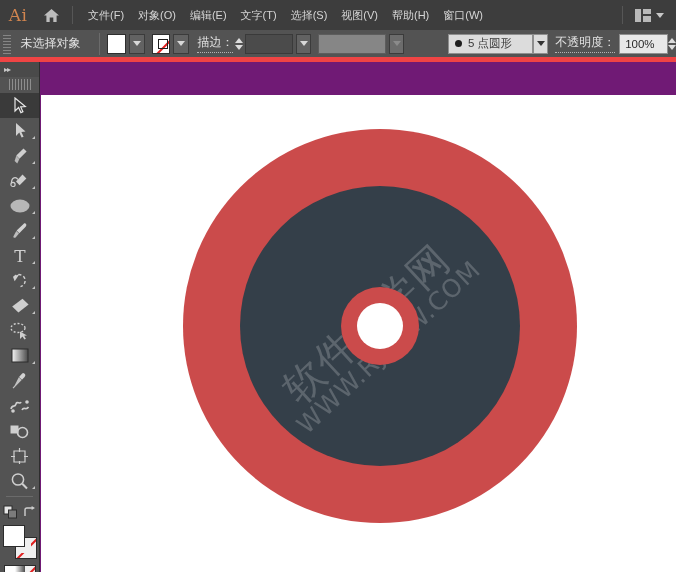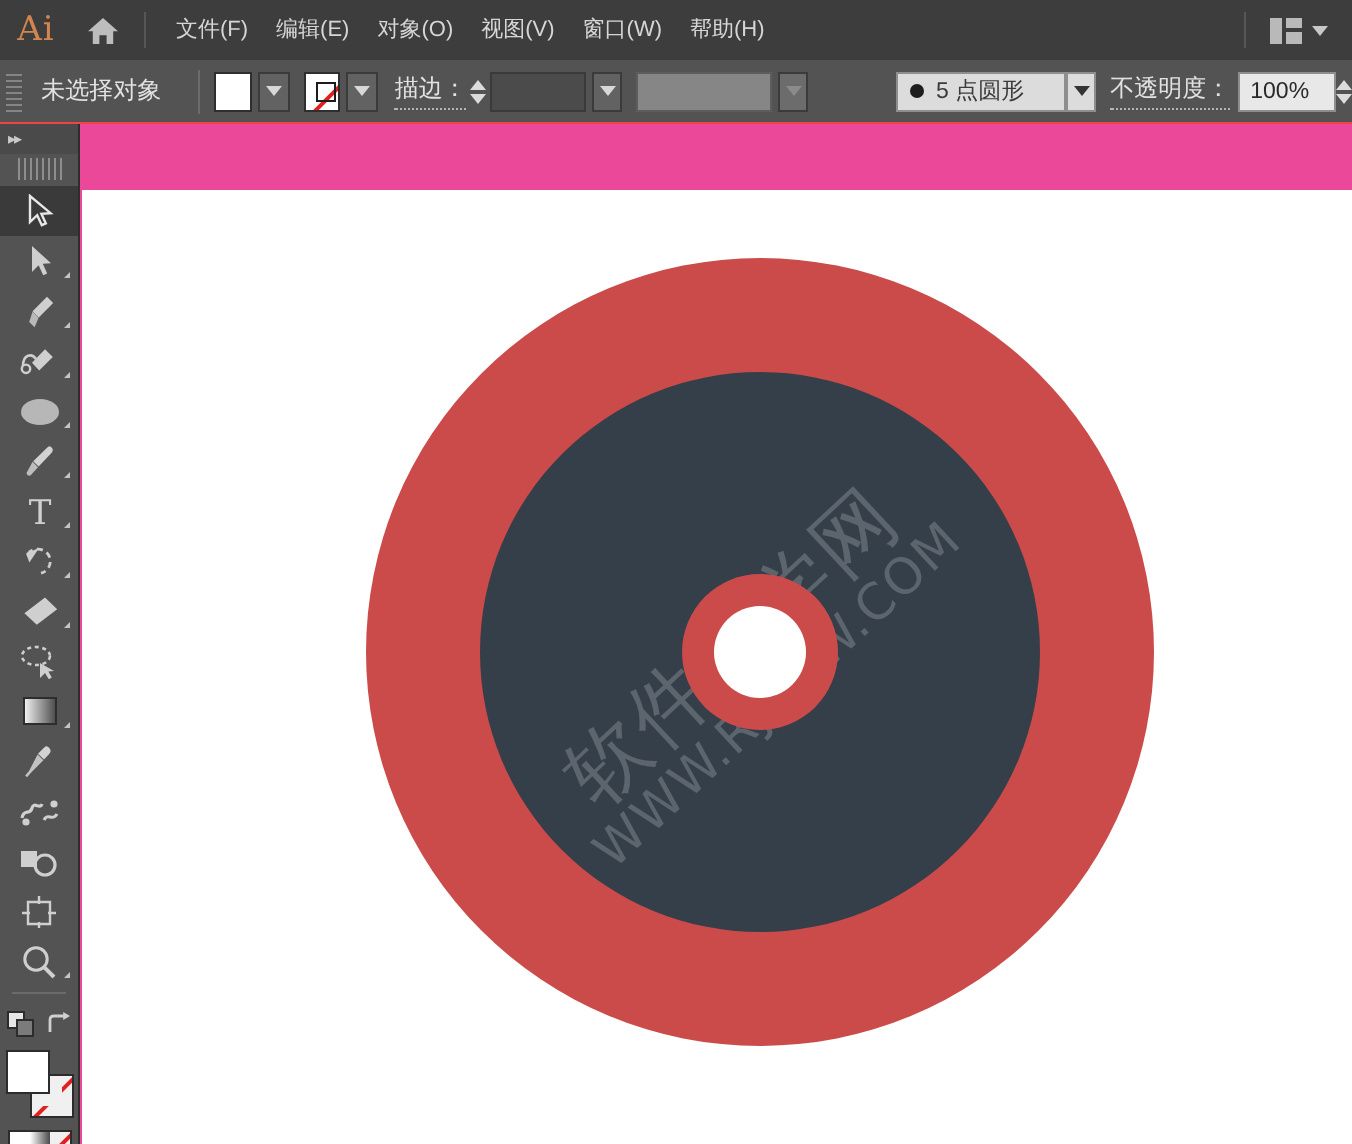--- a/index.html
+++ b/index.html
@@ -11,21 +11,21 @@
     width: 676px;
     height: 572px;
     overflow: hidden;
     font-family: "Liberation Sans", "DejaVu Sans", sans-serif;
     -webkit-font-smoothing: antialiased;
   }
   #app {
     position: relative;
     width: 676px;
     height: 572px;
-    background: #ec4899;
+    background: #701a75;
   }
 
   
   #menubar {
     position: absolute;
     left: 0; top: 0;
     width: 676px; height: 30px;
     background: #3d3d3d;
     display: flex;
     align-items: center;
@@ -87,21 +87,21 @@
     border-right: 4px solid transparent;
     border-top: 5px solid #c8c8c8;
   }
 
   
   #controlbar {
     position: absolute;
     left: 0; top: 30px;
     width: 676px; height: 32px;
     background: #535353;
-    border-bottom: 1px solid #ef4444;
+    border-bottom: 5px solid #ef4444;
     display: flex;
     align-items: center;
     box-sizing: border-box;
   }
   .grip {
     width: 9px; height: 22px;
     margin: 0 4px 0 3px;
     background-image: repeating-linear-gradient(to bottom, #8e8e8e 0 1px, transparent 1px 3px);
     background-size: 100% 3px;
     background-position: 0 2px;
@@ -432,25 +432,27 @@
   <div id="menubar">
     <div class="ai-logo">Ai</div>
     <div class="home-icon">
       <svg width="17" height="15" viewBox="0 0 17 15" aria-hidden="true">
         <path d="M8.5 1 L16 7.6 L13.6 7.6 L13.6 14 L10.3 14 L10.3 9.6 L6.7 9.6 L6.7 14 L3.4 14 L3.4 7.6 L1 7.6 Z" fill="#bdbdbd"></path>
       </svg>
     </div>
     <div class="vsep"></div>
 
     <div class="menu-item">文件(F)</div>
+    <div class="menu-item">对象(O)</div>
     <div class="menu-item">编辑(E)</div>
-    <div class="menu-item">对象(O)</div>
+    <div class="menu-item">文字(T)</div>
+    <div class="menu-item">选择(S)</div>
     <div class="menu-item">视图(V)</div>
+    <div class="menu-item">帮助(H)</div>
     <div class="menu-item">窗口(W)</div>
-    <div class="menu-item">帮助(H)</div>
 
     <div class="menu-right">
       <div class="vsep"></div>
       <div class="layout-switch">
         <span class="layout-glyph">
           <i class="lg-a"></i>
             <i class="lg-b"></i>
         </span>
         <span class="caret"></span>
       </div>

